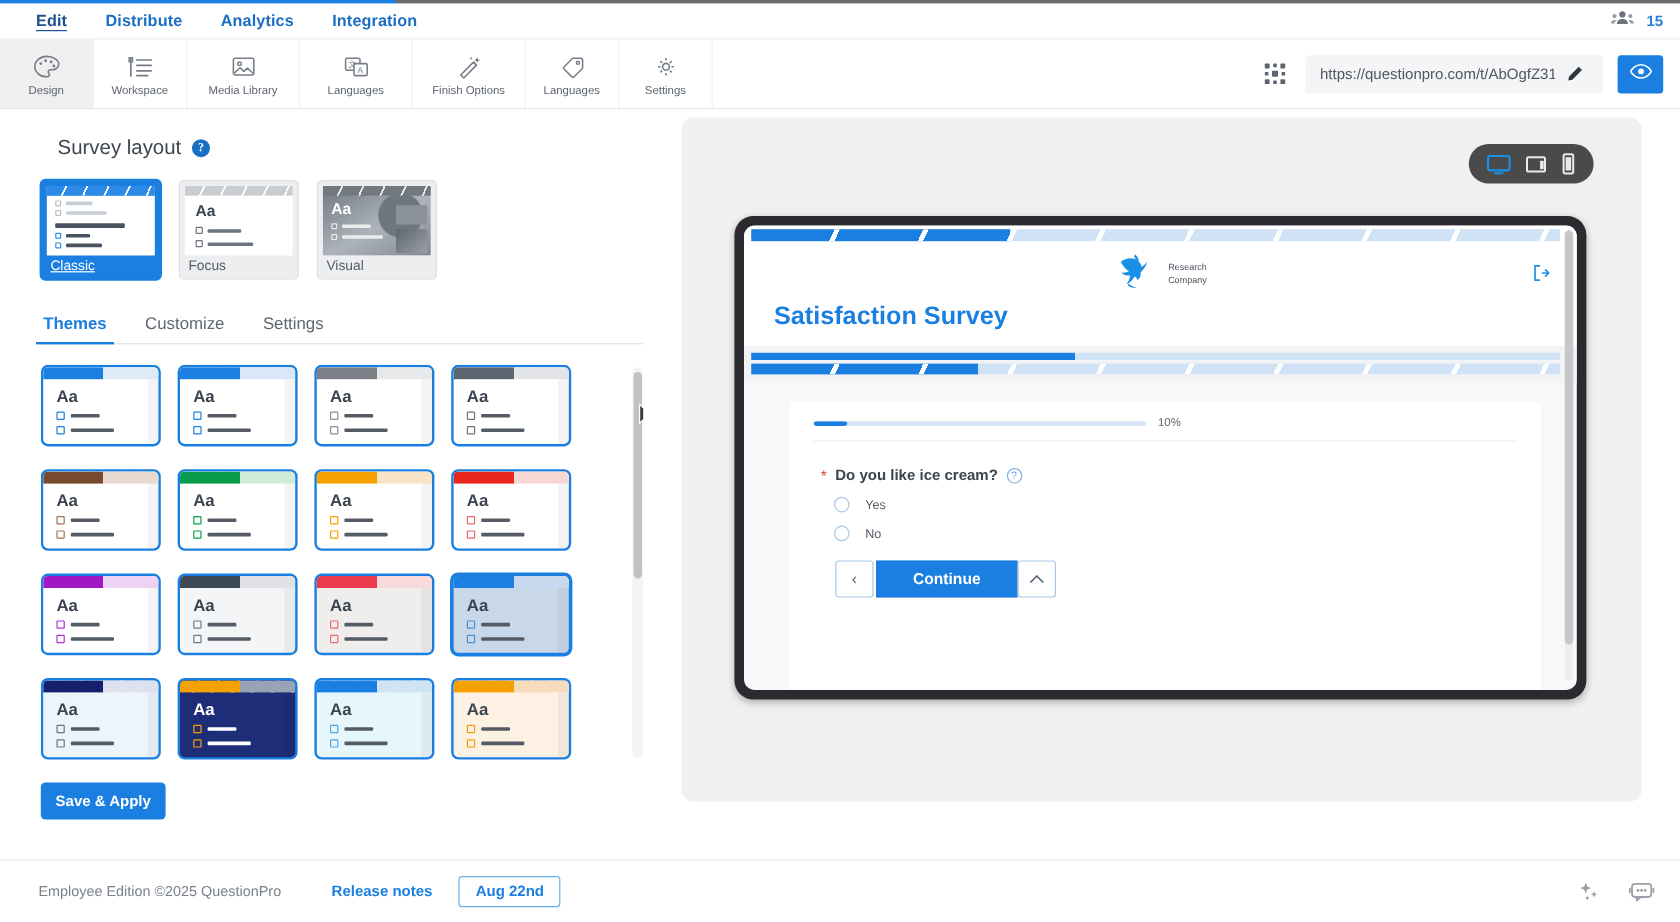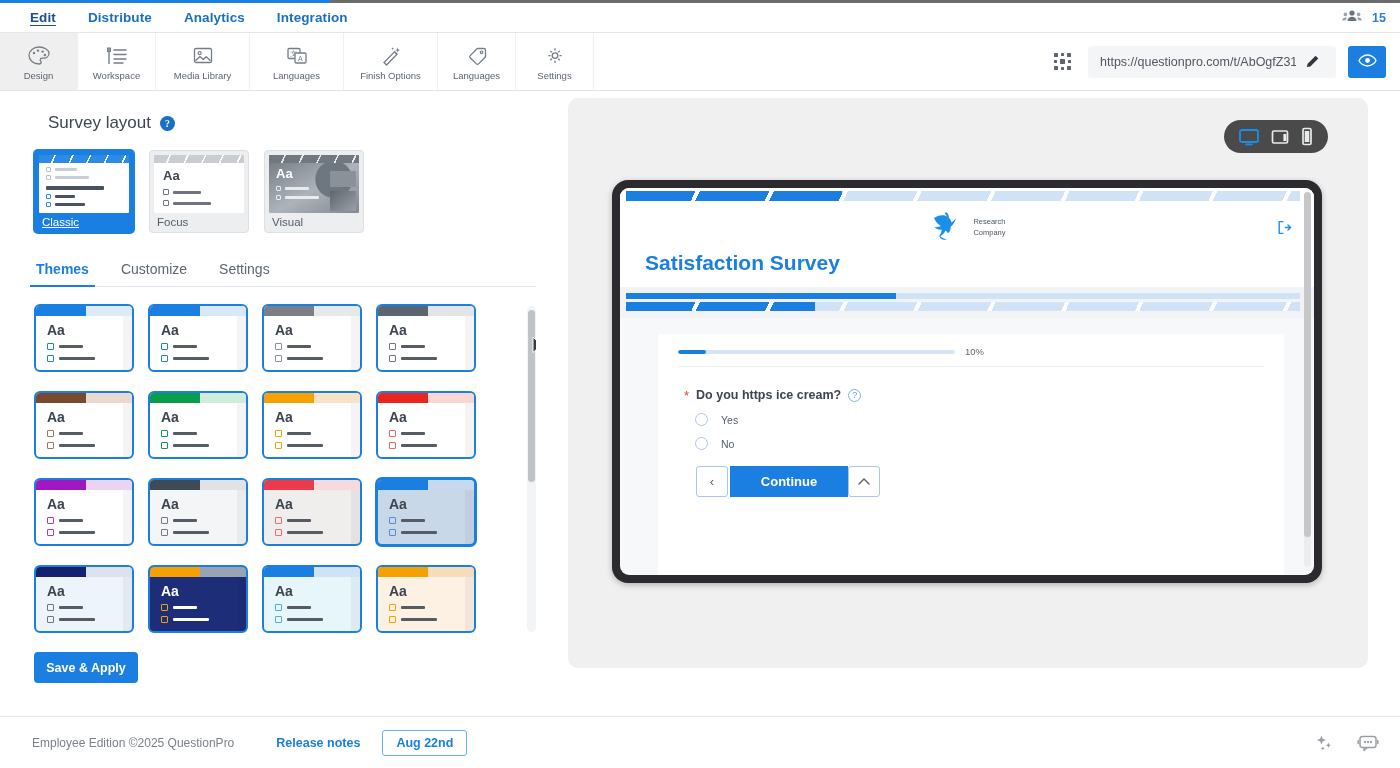--- a/index.html
+++ b/index.html
@@ -833,21 +833,21 @@
             <div class="sv-progress-row">
               <div class="sv-progress-track">
                 <div class="sv-progress-fill" id="progress-fill" style="width: 10%;"></div>
               </div>
               <span class="sv-progress-label">10%</span>
             </div>
 
 
             <div class="sv-question">
               <span class="q-star">*</span>
-              <span class="q-text">Do you https ice cream?</span>
+              <span class="q-text">Do you like ice cream?</span>
               <span class="q-help">?</span>
             </div>
 
             <div class="sv-option">
               <span class="opt-radio"></span>
               <span class="opt-label">Yes</span>
             </div>
             <div class="sv-option">
               <span class="opt-radio"></span>
               <span class="opt-label">No</span>

